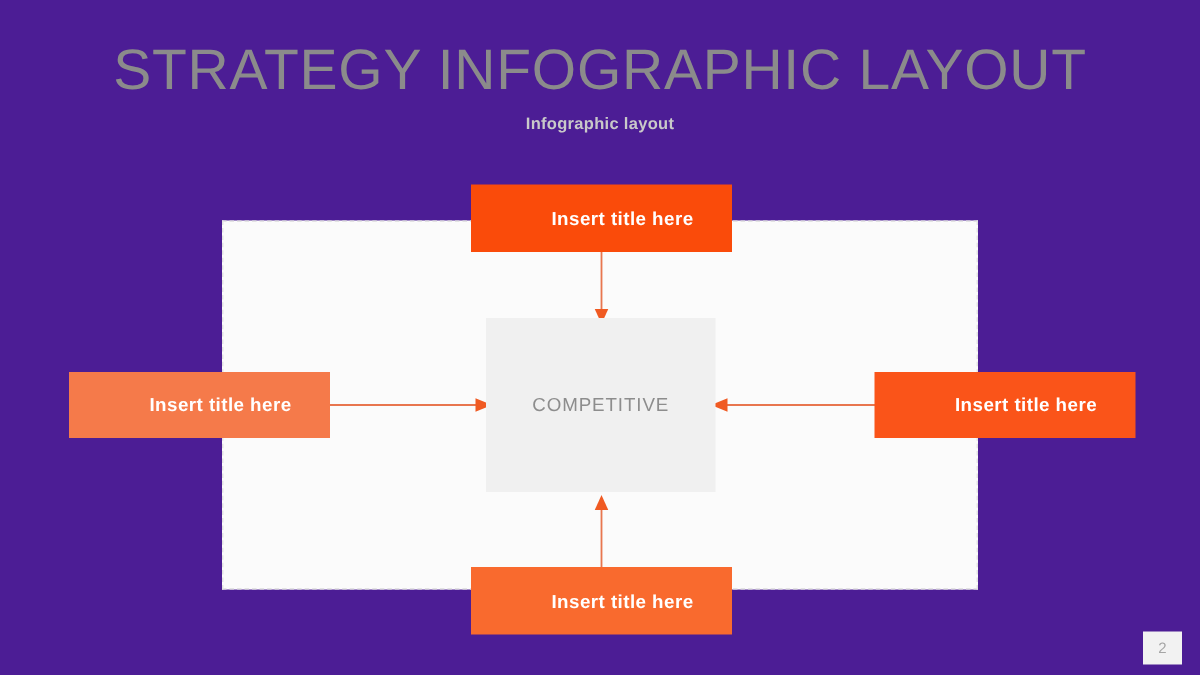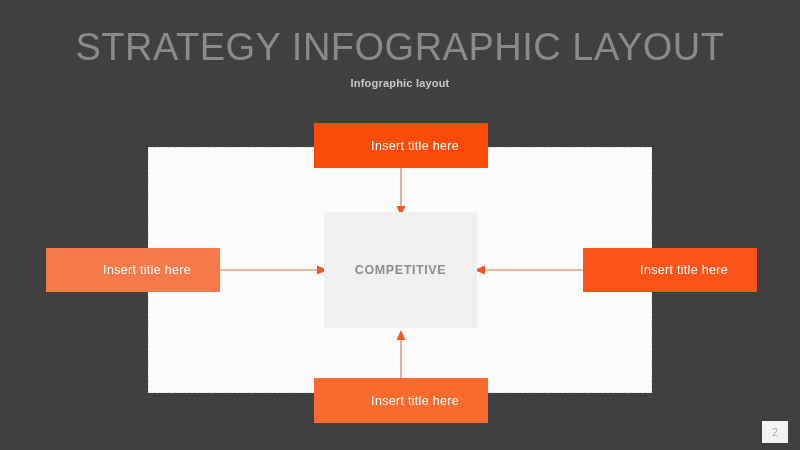--- a/index.html
+++ b/index.html
@@ -65,34 +65,34 @@
     height: 116px;
     background: #f0f0f0;
     display: flex;
     align-items: center;
     justify-content: center;
   }
   #center-node .center-label {
     font-size: 12.5px;
     color: #8d8d8d;
     letter-spacing: 0.6px;
-    font-weight: 700;
+    font-weight: 400;
   }
 
   
   .title-box {
     position: absolute;
     display: flex;
     align-items: center;
     justify-content: center;
     box-sizing: border-box;
   }
   .title-box .box-label {
     font-size: 12.5px;
-    font-weight: normal;
+    font-weight: bold;
     color: #ffffff;
     letter-spacing: 0.3px;
     white-space: nowrap;
     margin-left: 28px;
   }
   #box-top    { left: 314px; top: 123px; width: 174px; height: 45px; }
   #box-left   { left: 46px;  top: 248px; width: 174px; height: 44px; }
   #box-right  { left: 583px; top: 248px; width: 174px; height: 44px; }
   #box-bottom { left: 314px; top: 378px; width: 174px; height: 45px; }
 
@@ -117,21 +117,21 @@
     display: flex;
     align-items: center;
     justify-content: center;
     font-size: 10px;
     color: #a5a5a5;
   }
 </style>
 </head>
 <body>
 
-<div id="slide" style="background: #404040;">
+<div id="slide" style="background: #4c1d95;">
 
   <div id="slide-title" style="color: rgb(139, 139, 139);">STRATEGY INFOGRAPHIC LAYOUT</div>
 
   <div id="slide-subtitle" style="color: rgb(201, 201, 201);">Infographic layout</div>
 
   <div id="dashed-frame" style="border-color: rgb(227, 227, 227); border-style: dashed; background: rgb(251, 251, 251);"></div>
 
   <svg id="arrow-top" class="connector" viewBox="0 0 30 50">
     <line x1="15" y1="0" x2="15" y2="42" stroke="#e8764f" stroke-width="1.2"></line>
     <polygon points="15,50 10.5,40 19.5,40" fill="#f05a22"></polygon>

